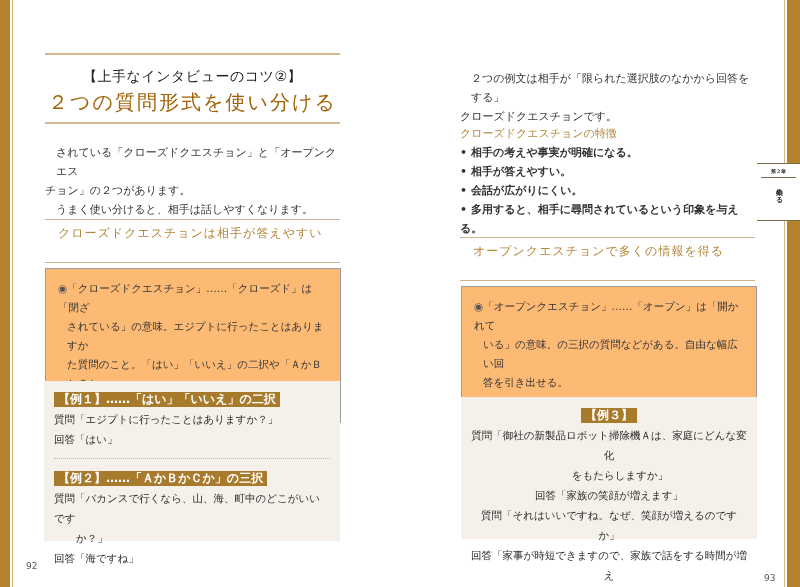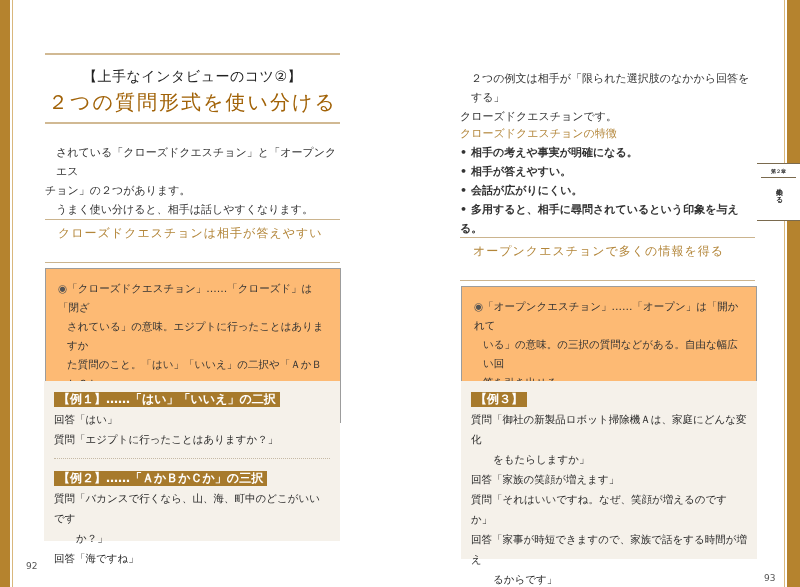--- a/index.html
+++ b/index.html
@@ -76,22 +76,22 @@
 
     <div class="def-box" style="left:45px; top:268px;">
       <div><span class="bullet">◉</span><span>「クローズドクエスチョン」……「クローズド」は「閉ざ</span></div>
       <div class="cont">されている」の意味。エジプトに行ったことはありますか</div>
       <div class="cont">た質問のこと。「はい」「いいえ」の二択や「ＡかＢかＣか」</div>
       <div class="cont">の三択の質問などがある。</div>
     </div>
 
     <div class="example-box" style="left:44px; top:381px; width:296px; height:160px;">
       <div class="ex-label">【例１】……「はい」「いいえ」の二択</div>
+      <div class="ex-line"><span>質問「エジプトに行ったことはありますか？」</span></div>
       <div class="ex-line"><span>回答「はい」</span></div>
-      <div class="ex-line"><span>質問「エジプトに行ったことはありますか？」</span></div>
       <div class="ex-sep"></div>
       <div class="ex-label">【例２】……「ＡかＢかＣか」の三択</div>
       <div class="ex-line"><span>質問「バカンスで行くなら、山、海、町中のどこがいいです</span><span class="wrap">か？」</span></div>
       <div class="ex-line"><span>回答「海ですね」</span></div>
     </div>
 
     <div class="page-num left">92</div>
   </div>
 
   <div>
@@ -111,21 +111,21 @@
     </div>
 
     <div class="section-heading" style="left:460px; top:237px;">オープンクエスチョンで多くの情報を得る</div>
 
     <div class="def-box" style="left:461px; top:286px;">
       <div><span class="bullet">◉</span><span>「オープンクエスチョン」……「オープン」は「開かれて</span></div>
       <div class="cont">いる」の意味。の三択の質問などがある。自由な幅広い回</div>
       <div class="cont">答を引き出せる。</div>
     </div>
 
-    <div class="example-box" style="left:461px; top:381px; width:296px; height:178px;">
+    <div class="example-box" style="left:461px; top:397px; width:296px; height:142px;text-align:center;">
       <div class="ex-label">【例３】</div>
       <div class="ex-line"><span>質問「御社の新製品ロボット掃除機Ａは、家庭にどんな変化</span><span class="wrap">をもたらしますか」</span></div>
       <div class="ex-line"><span>回答「家族の笑顔が増えます」</span></div>
       <div class="ex-line"><span>質問「それはいいですね。なぜ、笑顔が増えるのですか」</span></div>
       <div class="ex-line"><span>回答「家事が時短できますので、家族で話をする時間が増え</span><span class="wrap">るからです」</span></div>
     </div>
 
     <div class="chapter-tab">
       <span class="num">第２章</span>
       <span class="title">集める</span>

